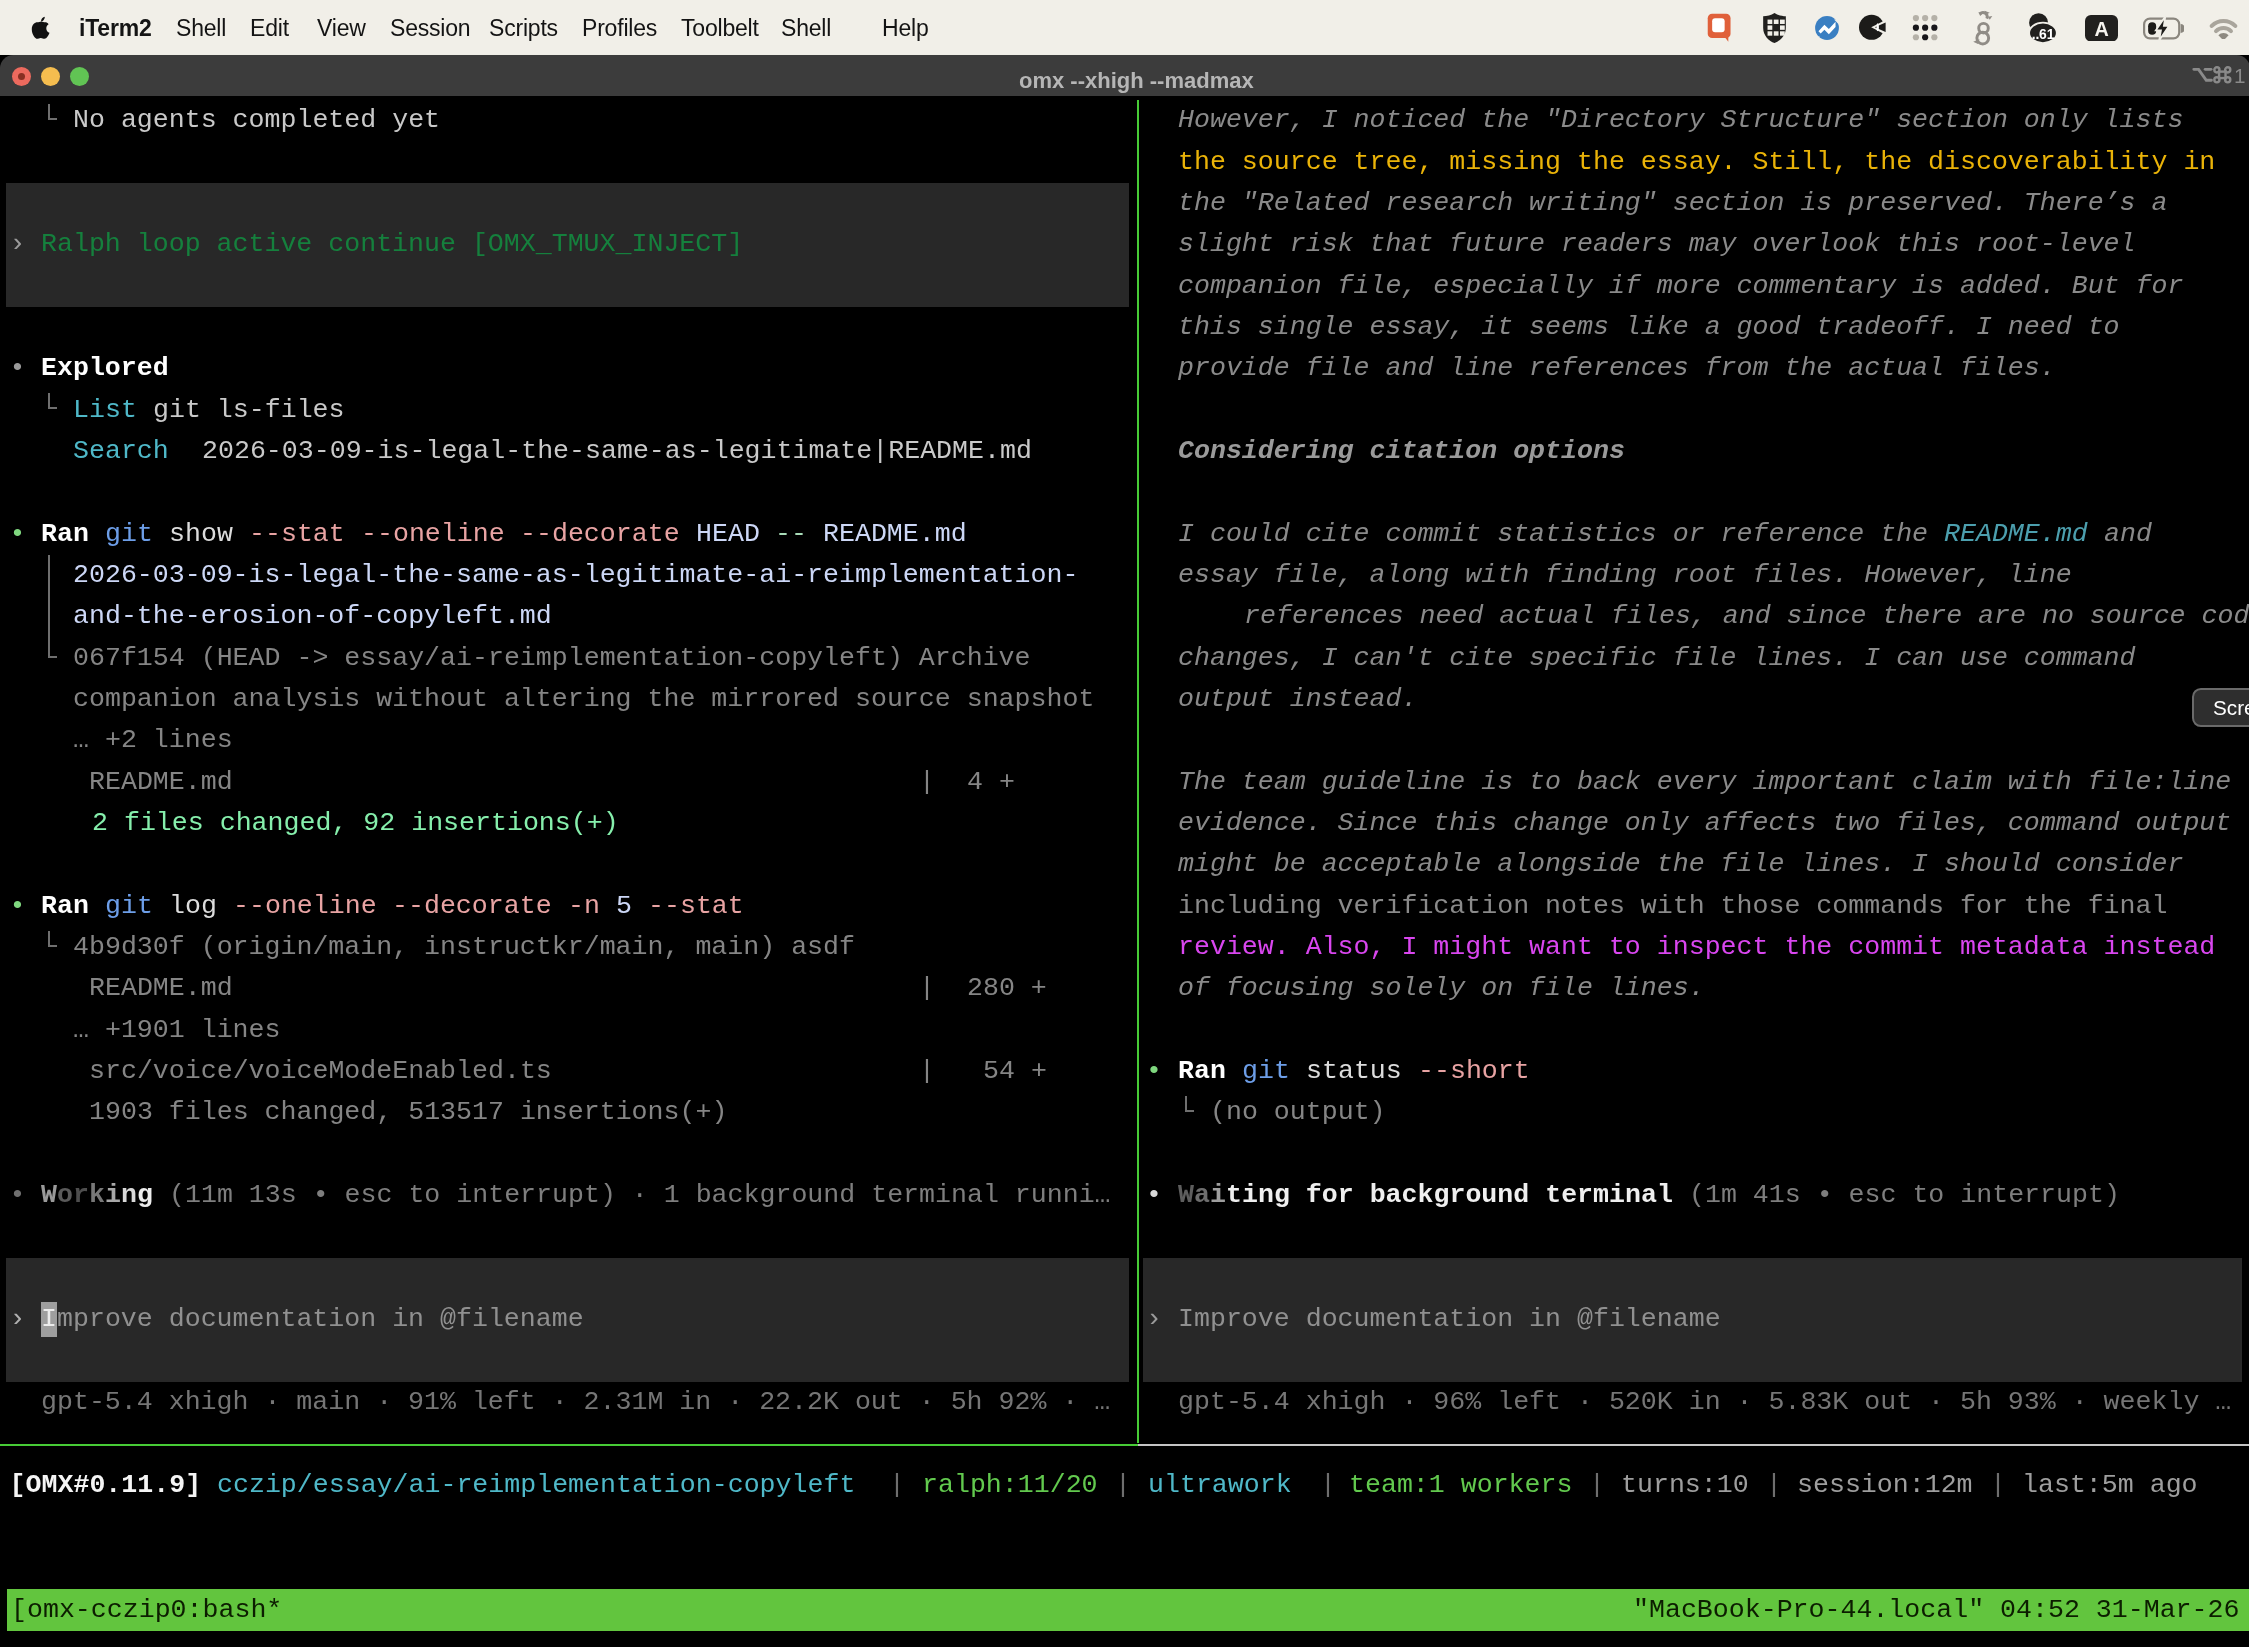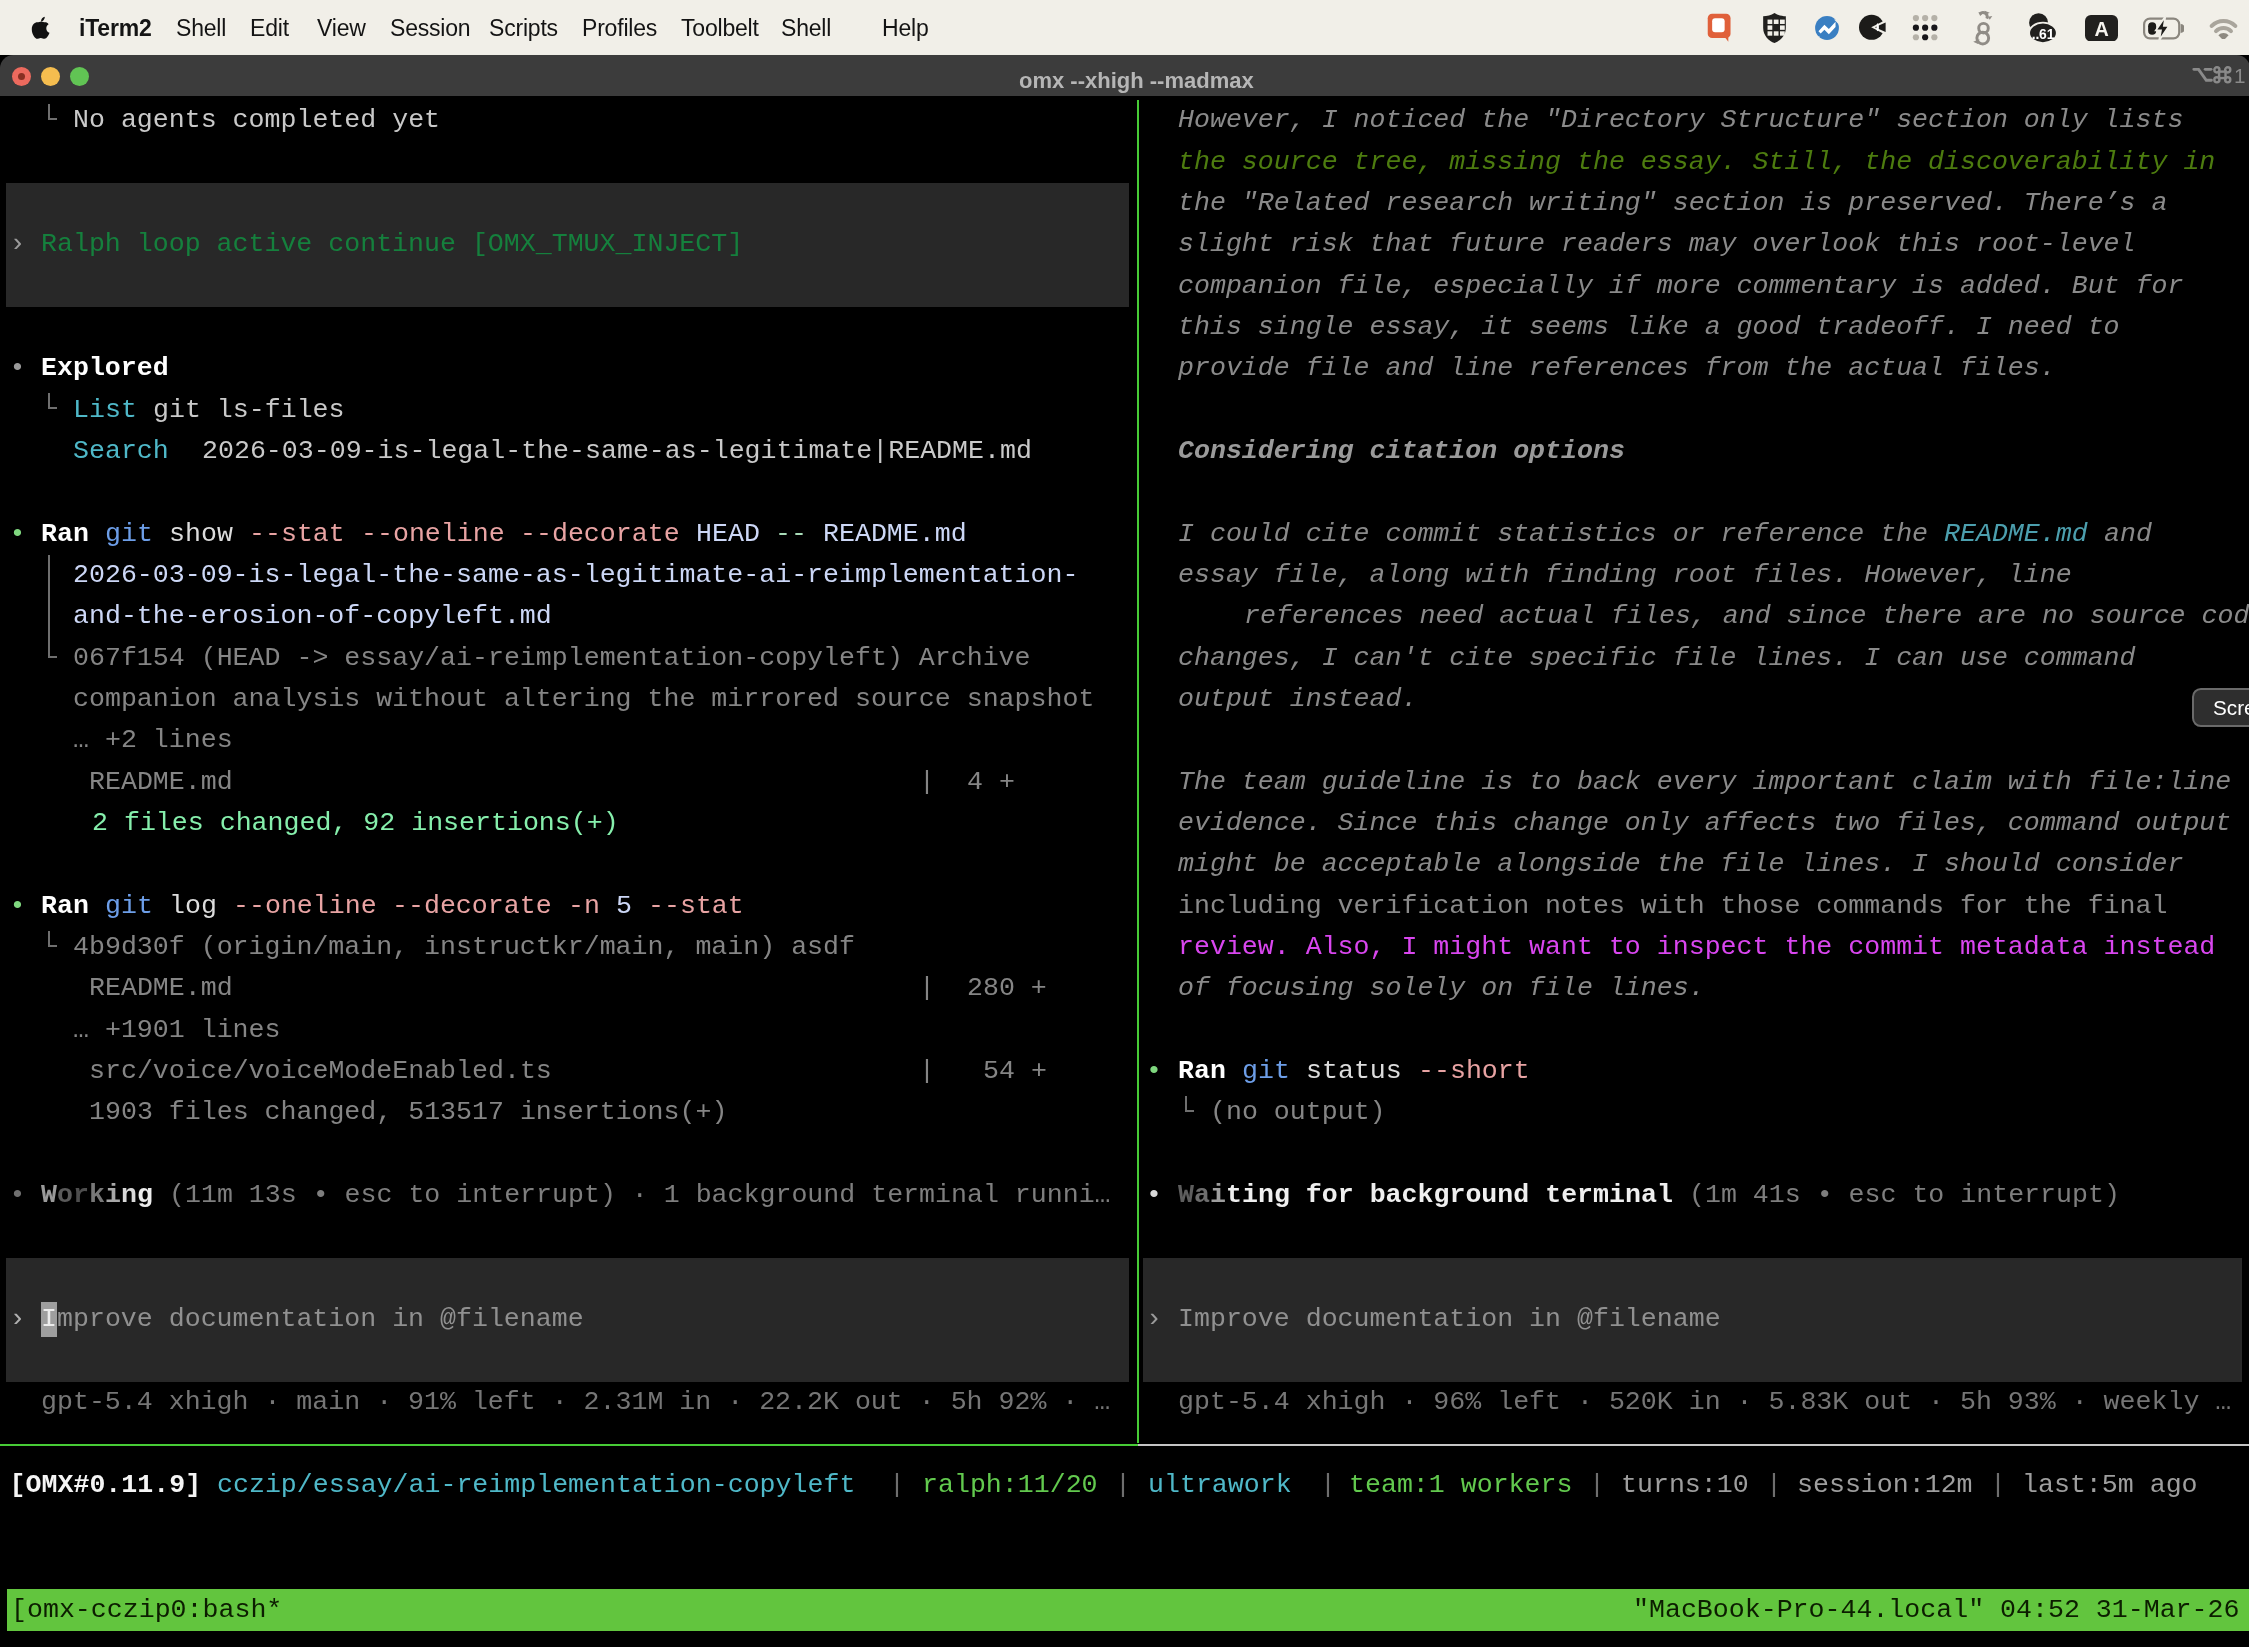--- a/index.html
+++ b/index.html
@@ -177,21 +177,21 @@
 <div class="r" style="top:886px"><span class="t" style="left:9.6px;color:#7fd77f">•</span><span class="t" style="left:41px;color:#ffffff;font-weight:bold">Ran</span><span class="t" style="left:105px;color:#6d9ee8">git</span><span class="t" style="left:169px;color:#dcdcdc">log</span><span class="t" style="left:233px;color:#e8a3a3">--oneline</span><span class="t" style="left:392px;color:#e8a3a3">--decorate</span><span class="t" style="left:568px;color:#e8a3a3">-n</span><span class="t" style="left:616px;color:#ccd7f6">5</span><span class="t" style="left:648px;color:#e8a3a3">--stat</span></div>
 <div class="r" style="top:927px"><span class="t" style="left:73px;color:#858585">4b9d30f&nbsp;(origin/main,&nbsp;instructkr/main,&nbsp;main)&nbsp;asdf</span></div>
 <div class="r" style="top:968px"><span class="t" style="left:89px;color:#858585">README.md</span><span class="t" style="left:919px;color:#858585">|</span><span class="t" style="left:967px;color:#858585">280&nbsp;+</span></div>
 <div class="r" style="top:1010px"><span class="t" style="left:73px;color:#858585">…&nbsp;+1901&nbsp;lines</span></div>
 <div class="r" style="top:1051px"><span class="t" style="left:89px;color:#858585">src/voice/voiceModeEnabled.ts</span><span class="t" style="left:919px;color:#858585">|</span><span class="t" style="left:983px;color:#858585">54&nbsp;+</span></div>
 <div class="r" style="top:1092px"><span class="t" style="left:89px;color:#858585">1903&nbsp;files&nbsp;changed,&nbsp;513517&nbsp;insertions(+)</span></div>
 <div class="r" style="top:1175px"><span class="t" style="left:9.6px;color:#6f6f6f">•</span><span class="t" style="left:41px;color:#9a9a9a;font-weight:bold">W</span><span class="t" style="left:57px;color:#5a5a5a;font-weight:bold">o</span><span class="t" style="left:73px;color:#4e4e4e;font-weight:bold">r</span><span class="t" style="left:89px;color:#787878;font-weight:bold">k</span><span class="t" style="left:105px;color:#a8a8a8;font-weight:bold">i</span><span class="t" style="left:121px;color:#d8d8d8;font-weight:bold">n</span><span class="t" style="left:137px;color:#ededed;font-weight:bold">g</span><span class="t" style="left:169px;color:#7e7e7e">(11m&nbsp;13s&nbsp;•&nbsp;esc&nbsp;to&nbsp;interrupt)&nbsp;·&nbsp;1&nbsp;background&nbsp;terminal&nbsp;runni…</span></div>
 <div class="r" style="top:1299px"><span class="t" style="left:9.6px;color:#b0b0b0">›</span><span class="t" style="left:57px;color:#909090">mprove&nbsp;documentation&nbsp;in&nbsp;@filename</span></div>
 <div class="r" style="top:1382px"><span class="t" style="left:41px;color:#767676">gpt-5.4&nbsp;xhigh&nbsp;·&nbsp;main&nbsp;·&nbsp;91%&nbsp;left&nbsp;·&nbsp;2.31M&nbsp;in&nbsp;·&nbsp;22.2K&nbsp;out&nbsp;·&nbsp;5h&nbsp;92%&nbsp;·&nbsp;…</span></div>
 <div class="r" style="top:100px"><span class="t" style="left:1178px;color:#8a8a8a;font-style:italic">However,&nbsp;I&nbsp;noticed&nbsp;the&nbsp;"Directory&nbsp;Structure"&nbsp;section&nbsp;only&nbsp;lists</span></div>
-<div class="r" style="top:142px"><span class="t" style="left:1178px;color:#4d7c0f;font-style:italic">the&nbsp;source&nbsp;tree,&nbsp;missing&nbsp;the&nbsp;essay.&nbsp;Still,&nbsp;the&nbsp;discoverability&nbsp;in</span></div>
+<div class="r" style="top:142px"><span class="t" style="left:1178px;color:#eab308;">the&nbsp;source&nbsp;tree,&nbsp;missing&nbsp;the&nbsp;essay.&nbsp;Still,&nbsp;the&nbsp;discoverability&nbsp;in</span></div>
 <div class="r" style="top:183px"><span class="t" style="left:1178px;color:#8a8a8a;font-style:italic">the&nbsp;"Related&nbsp;research&nbsp;writing"&nbsp;section&nbsp;is&nbsp;preserved.&nbsp;There’s&nbsp;a</span></div>
 <div class="r" style="top:224px"><span class="t" style="left:1178px;color:#8a8a8a;font-style:italic">slight&nbsp;risk&nbsp;that&nbsp;future&nbsp;readers&nbsp;may&nbsp;overlook&nbsp;this&nbsp;root-level</span></div>
 <div class="r" style="top:266px"><span class="t" style="left:1178px;color:#8a8a8a;font-style:italic">companion&nbsp;file,&nbsp;especially&nbsp;if&nbsp;more&nbsp;commentary&nbsp;is&nbsp;added.&nbsp;But&nbsp;for</span></div>
 <div class="r" style="top:307px"><span class="t" style="left:1178px;color:#8a8a8a;font-style:italic">this&nbsp;single&nbsp;essay,&nbsp;it&nbsp;seems&nbsp;like&nbsp;a&nbsp;good&nbsp;tradeoff.&nbsp;I&nbsp;need&nbsp;to</span></div>
 <div class="r" style="top:348px"><span class="t" style="left:1178px;color:#8a8a8a;font-style:italic">provide&nbsp;file&nbsp;and&nbsp;line&nbsp;references&nbsp;from&nbsp;the&nbsp;actual&nbsp;files.</span></div>
 <div class="r" style="top:431px"><span class="t" style="left:1178px;color:#9a9a9a;font-weight:bold;font-style:italic">Considering&nbsp;citation&nbsp;options</span></div>
 <div class="r" style="top:514px"><span class="t" style="left:1178px;color:#8a8a8a;font-style:italic">I&nbsp;could&nbsp;cite&nbsp;commit&nbsp;statistics&nbsp;or&nbsp;reference&nbsp;the&nbsp;</span><span class="t" style="left:1944px;color:#4c9fae;font-style:italic">README.md</span><span class="t" style="left:2088px;color:#8a8a8a;font-style:italic">&nbsp;and</span></div>
 <div class="r" style="top:555px"><span class="t" style="left:1178px;color:#8a8a8a;font-style:italic">essay&nbsp;file,&nbsp;along&nbsp;with&nbsp;finding&nbsp;root&nbsp;files.&nbsp;However,&nbsp;line</span></div>
 <div class="r" style="top:596px"><span class="t" style="left:1244px;color:#8a8a8a;font-style:italic">references&nbsp;need&nbsp;actual&nbsp;files,&nbsp;and&nbsp;since&nbsp;there&nbsp;are&nbsp;no&nbsp;source&nbsp;code</span></div>
 <div class="r" style="top:638px"><span class="t" style="left:1178px;color:#8a8a8a;font-style:italic">changes,&nbsp;I&nbsp;can't&nbsp;cite&nbsp;specific&nbsp;file&nbsp;lines.&nbsp;I&nbsp;can&nbsp;use&nbsp;command</span></div>

